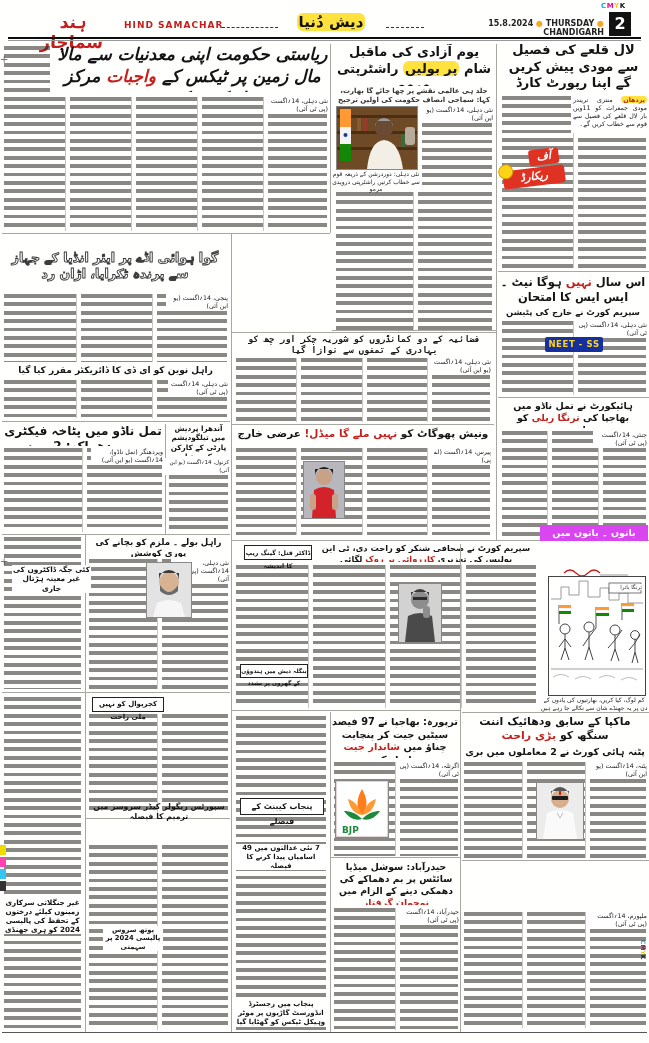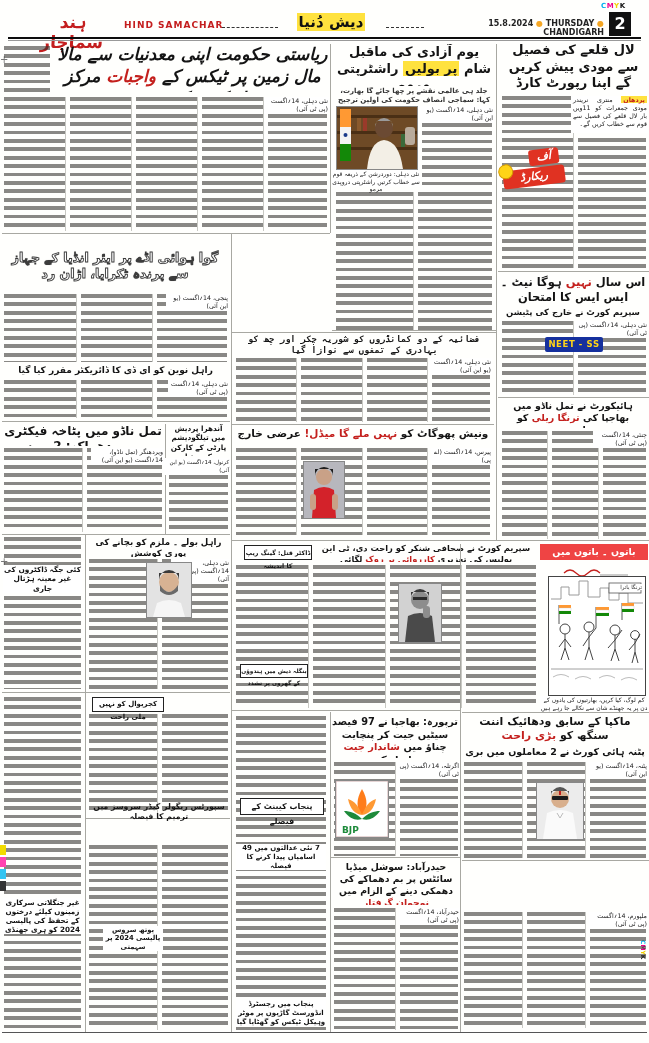--- a/index.html
+++ b/index.html
@@ -1,21 +1,21 @@
 <!DOCTYPE html>
 <html><head>
 <meta charset="utf-8">
 <style>
   html,body{margin:0;padding:0;background:#e9e9e6;font-family:"DejaVu Sans",sans-serif;}
   #page{position:relative;width:649px;height:1043px;background:#fffffd;margin:0 auto;overflow:hidden;}
   .abs{position:absolute;}
   .urdu{direction:rtl;font-family:"DejaVu Sans",sans-serif;}
   .hd{font-weight:bold;color:#141414;text-align:center;line-height:1.28;overflow:hidden;}
   .red{color:#c4201d;}
-  .hly{background:#ffe23e;padding:0 2px;}
+  .hly{background:#ffe23e;padding:0 2px;border-radius:6px;}
   .dl{position:absolute;top:0;right:0;font-size:6.3px;line-height:8px;background:#fff;direction:rtl;text-align:right;color:#1a1a1a;padding:0 1px 1px 2px;z-index:3;}
   .mini{position:absolute;background:#fff;font-weight:bold;direction:rtl;text-align:center;color:#111;z-index:3;line-height:1.25;}
   .gcols{display:flex;height:100%;direction:rtl;}
   .gcol{flex:1;margin:0 2px;background:repeating-linear-gradient(180deg,rgba(52,50,46,.58) 0 3.8px,rgba(0,0,0,0) 3.8px 8.4px);}
   .gcol + .gcol{border-right:1px solid #c9c9c4;padding-right:2px;}
   .vr{position:absolute;width:1px;background:#a8a8a2;}
   .hrule{position:absolute;height:1px;background:#a8a8a2;}
   .boxhead{border:1.5px solid #222;background:#fff;font-weight:bold;direction:rtl;text-align:center;color:#111;z-index:4;}
   .outline{color:#fff;-webkit-text-stroke:0.9px #3c3c3c;text-shadow:0 0 1px #777;}
   .masthead-rule{position:absolute;background:#0d0d0d;}
@@ -232,21 +232,21 @@
       <rect width="42" height="58" fill="#d2d2d2"></rect>
       <circle cx="21" cy="16" r="9" fill="#8d8d8d"></circle>
       <path d="M12 14 a9 9 0 0 1 18 0 l0 -6 -18 0 z" fill="#3a3a3a"></path>
       <rect x="14" y="13" width="14" height="3" fill="#2c2c2c"></rect>
       <path d="M6 58 L9 32 Q21 26 33 32 L36 58 Z" fill="#4a4a4a"></path>
       <rect x="24" y="22" width="7" height="12" rx="3" fill="#8d8d8d"></rect>
     </svg>
   </div>
   <div class="boxhead" style="position:absolute;left:240px;top:664px;width:66px;height:12px;font-size:5.8px;line-height:12px;border-width:1px;">بنگلہ دیش میں ہندوؤں کے گھروں پر تشدد</div>
 
-  <div class="abs" style="left:540px;top:544px;width:108px;height:16px;background:#ef4444;color:#fff;font-weight:bold;font-size:9.5px;line-height:16px;text-align:center;direction:rtl;">باتوں ۔ باتوں میں</div>
+  <div class="abs" style="left:540px;top:525px;width:108px;height:16px;background:#d946ef;color:#fff;font-weight:bold;font-size:9.5px;line-height:16px;text-align:center;direction:rtl;">باتوں ۔ باتوں میں</div>
   <div class="abs" style="left:560px;top:562px;width:70px;height:11px;">
     <svg width="70" height="11" viewBox="0 0 70 11">
       <path d="M4 7 q6 -6 12 0 t12 0 t12 0" stroke="#c4201d" fill="none" stroke-width="1.2"></path>
       <line x1="40" y1="9" x2="68" y2="9" stroke="#999" stroke-width="1"></line>
     </svg>
   </div>
   <div class="photo" style="left:548px;top:576px;width:96px;height:118px;background:#fff;border:1px solid #444;">
     <svg width="96" height="118" viewBox="0 0 96 118">
       <rect width="96" height="118" fill="#ffffff"></rect>
       <path d="M2 22 l10 0 0 -12 8 0 0 8 10 0 0 -14 9 0 0 16 12 0 0 -9 9 0 0 12 10 0 0 -7 9 0 0 10 15 0" stroke="#9a9a9a" fill="none" stroke-width="1"></path>
@@ -422,21 +422,21 @@
       <path d="M6 54 L10 40 Q22 34 34 40 L38 54 Z" fill="#f6f6f6"></path>
     </svg>
   </div>
 
   <div class="vr" style="left:85px;top:534px;height:498px;"></div>
   <div class="abs" style="left:2px;top:537px;width:81px;height:152px;">
       <div class="gcols">
         <div class="gcol"></div>
       </div>
     </div>
-  <div class="mini" style="left:3px;top:565px;width:79px;font-size:7.4px;">کئی جگہ ڈاکٹروں کی غیر معینہ ہڑتال جاری</div>
+  <div class="mini" style="left:12px;top:565px;width:79px;font-size:7.4px;">کئی جگہ ڈاکٹروں کی غیر معینہ ہڑتال جاری</div>
   <div class="hrule" style="left:2px;top:692px;width:228px;"></div>
 
   <div class="boxhead" style="position:absolute;left:92px;top:697px;width:70px;height:13px;font-size:7px;line-height:13px;border-width:1px;">کجریوال کو نہیں ملی راحت</div>
   <div class="abs" style="left:87px;top:714px;width:143px;height:100px;">
       <div class="gcols">
         <div class="gcol"></div>
         <div class="gcol"></div>
       </div>
     </div>
   <div class="hrule" style="left:85px;top:818px;width:145px;"></div>

